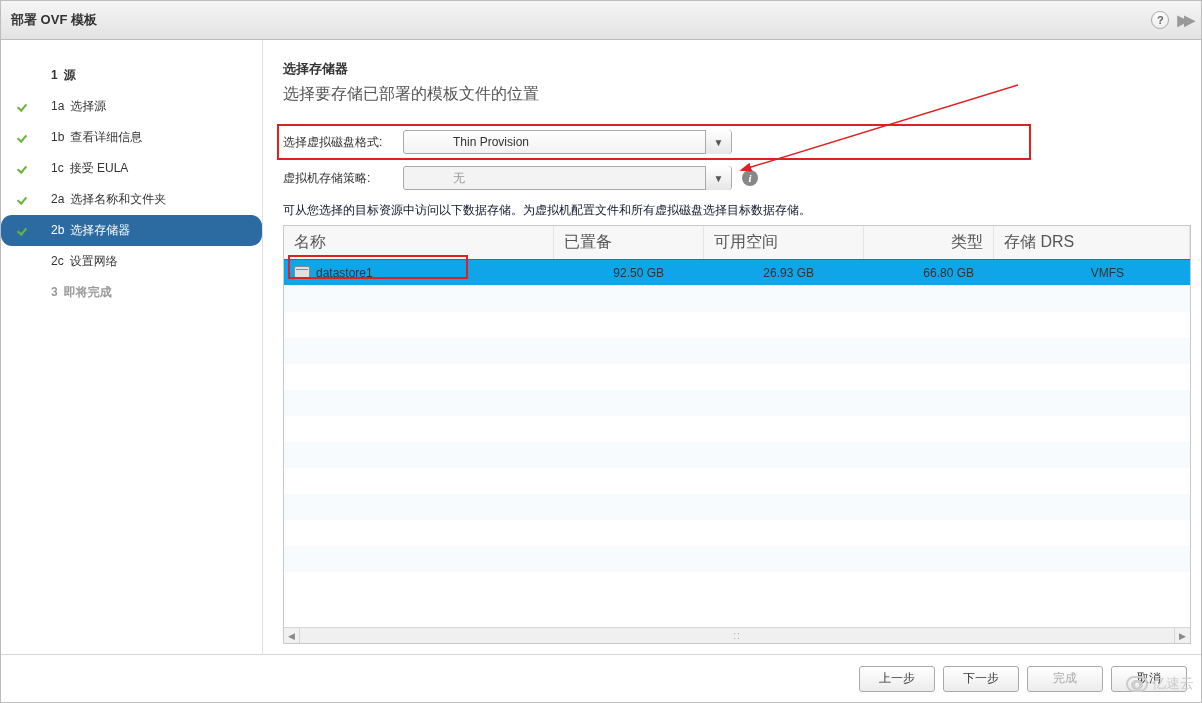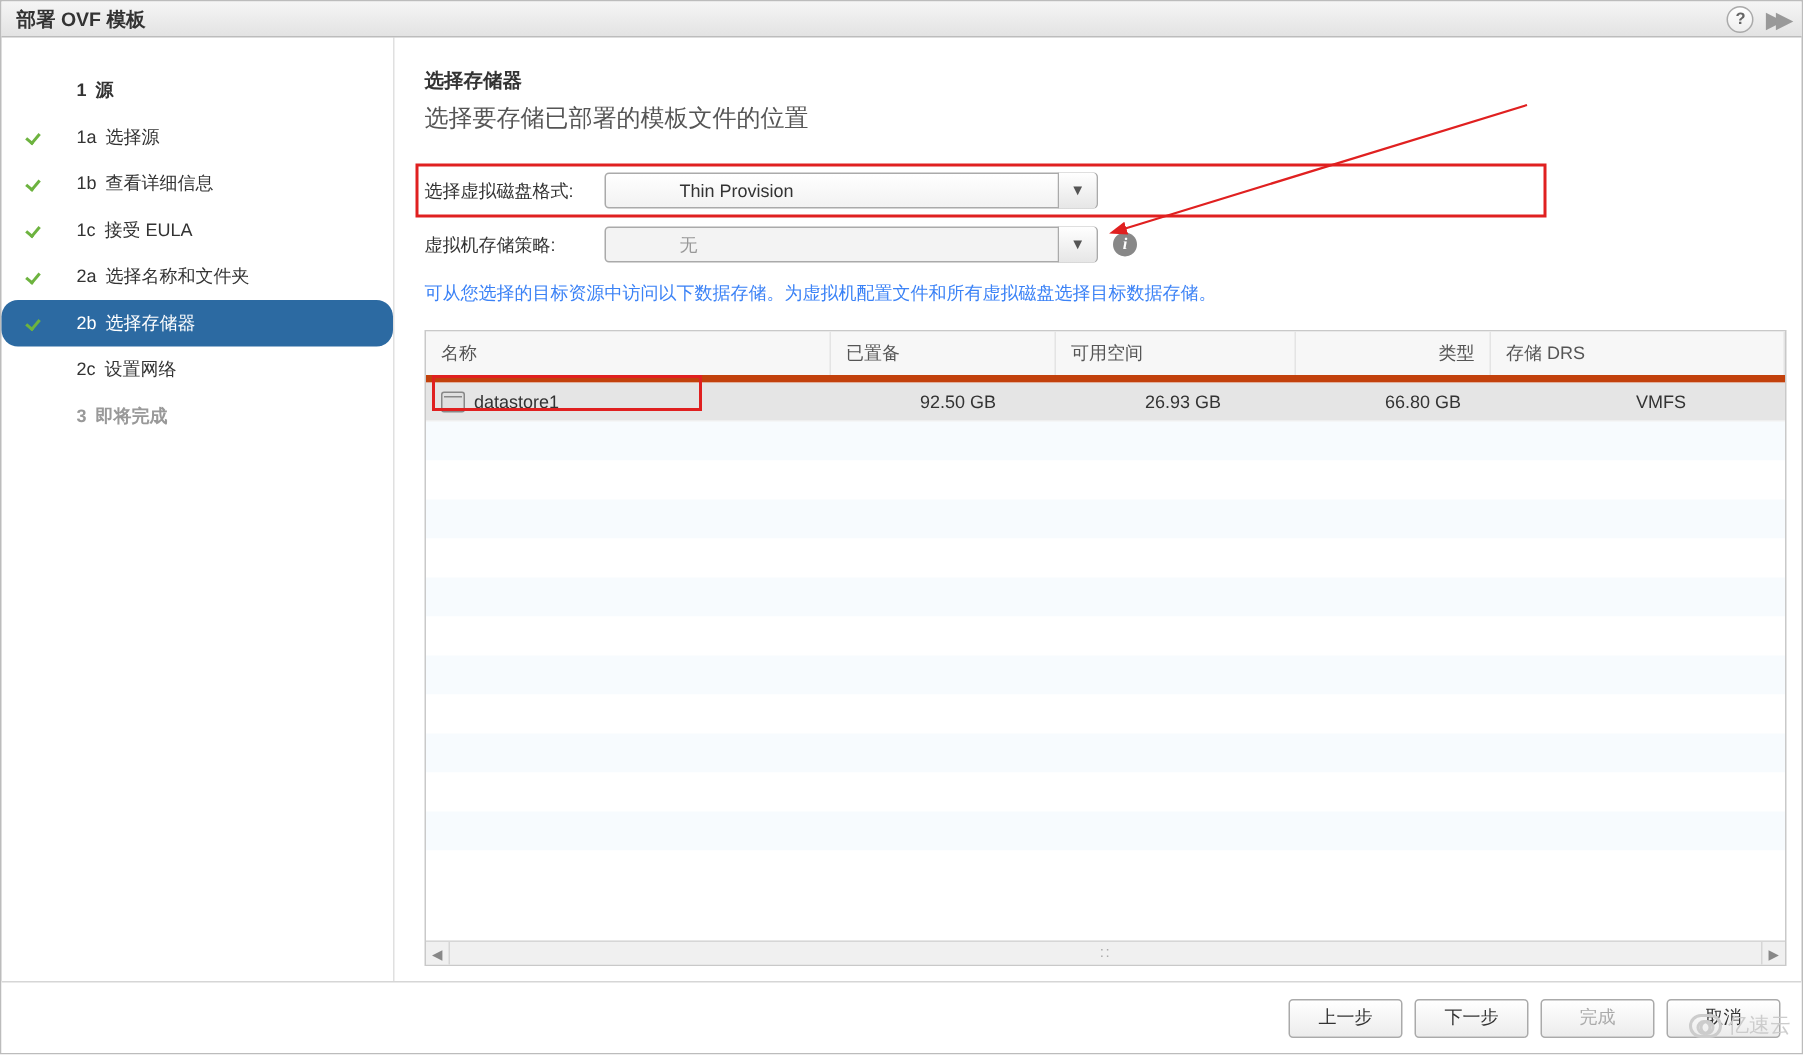--- a/index.html
+++ b/index.html
@@ -1,20 +1,20 @@
 <!DOCTYPE html>
 <html><head>
 <meta charset="utf-8">
 <style>
   * { box-sizing: border-box; margin: 0; padding: 0; }
   body { font-family: Arial, "Microsoft YaHei", sans-serif; font-size: 12px; color: #333; background: #fff; width: 1202px; height: 703px; overflow: hidden; position: relative; }
 
   .dialog { width: 1202px; height: 703px; display: flex; flex-direction: column; border: 1px solid #bcbcbc; background: #fff; }
 
-  .titlebar { height: 24px; background: linear-gradient(to bottom, #f5f5f5, #e3e3e3); border-bottom: 1px solid #bcbcbc; display: flex; align-items: center; padding: 0 10px; font-weight: bold; font-size: 13px; color: #333; position: relative; }
+  .titlebar { height: 39px; background: linear-gradient(to bottom, #f5f5f5, #e3e3e3); border-bottom: 1px solid #bcbcbc; display: flex; align-items: center; padding: 0 10px; font-weight: bold; font-size: 13px; color: #333; position: relative; }
   .titlebar .right { margin-left: auto; display: flex; align-items: center; gap: 8px; }
   .help-icon { width: 18px; height: 18px; border: 1px solid #aaa; border-radius: 9px; display: flex; align-items: center; justify-content: center; font-size: 11px; color: #666; background: linear-gradient(#fff,#eee); cursor: pointer; }
   .fwd-icon { color: #999; font-size: 14px; letter-spacing: -4px; }
 
   .body { flex: 1; display: flex; }
 
   .sidebar { width: 262px; border-right: 1px solid #e0e0e0; padding-top: 20px; }
   .step { padding: 7px 30px 7px 50px; position: relative; color: #333; cursor: pointer; }
   .step.group { font-weight: bold; }
   .step.group .num { font-weight: bold; }
@@ -32,29 +32,29 @@
   .form-row .lbl { width: 120px; color: #333; }
   .combo { display: flex; align-items: center; border: 1px solid #aaa; border-radius: 3px; height: 24px; background: linear-gradient(#fff,#f2f2f2); }
   .combo .val { padding: 0 8px; min-width: 250px; margin-left: 41px; }
   .combo.wide .val { min-width: 260px; }
   .combo.disabled { color: #999; background: #f3f3f3; }
   .combo .arrow { width: 26px; height: 24px; border-left: 1px solid #aaa; display: flex; align-items: center; justify-content: center; color:#555; font-size:10px; background: linear-gradient(#fff,#e6e6e6); border-radius: 0 3px 3px 0;}
   .info-icon { margin-left: 10px; width: 16px; height:16px; border-radius:8px; background:#888; color:#fff; font-size:11px; font-style: italic; font-family: serif; font-weight: bold; display:flex; align-items:center; justify-content:center; }
   .highlight-row1 { position: relative; }
   .highlight-row1::after { content:""; position:absolute; left:-6px; right: 160px; top:-6px; bottom:-6px; border:2px solid #e02020; pointer-events:none; }
 
-  .note { color: #3b82f6; margin-bottom: 16px; }
+  .note { color: #0f172a; margin-bottom: 6px; }
 
   .grid-wrap { border: 1px solid #c9c9c9; flex: 1; display: flex; flex-direction: column; overflow: hidden; min-height: 0; position: relative; }
-  .grid-head { display: flex; background: #f7f7f7; border-bottom: 5px solid #c2410c; font-size: 12px; color: #555; }
+  .grid-head { display: flex; background: #f7f7f7; border-bottom: 1px solid #c2410c; font-size: 16px; color: #555; }
   .gh { padding: 6px 10px; border-right: 1px solid #e4e4e4; }
   .grid-body { flex:1; overflow:auto; }
   .grid-body .stripe-bg { min-height: 100%;}
   .grow { display:flex; border-bottom:1px solid #efefef; align-items:center; height:26px; }
-  .grow.sel { background: #e5e5e5; }
+  .grow.sel { background: #0ea5e9; }
   .gc { padding: 0 10px; }
   .c1 { width: 270px; display:flex; align-items:center; gap:6px; }
   .c2 { width: 140px; text-align: right; padding-right: 30px;}
   .c3 { width: 150px; text-align: right; padding-right: 30px;}
   .c4 { width: 160px; text-align: right; padding-right: 30px;}
   .c5 { width: 130px; text-align: right; }
   .c6 { flex:1; }
 
   .ds-icon { width:16px; height:14px; display:inline-block; position:relative; }
   .ds-icon::before{content:"";position:absolute;inset:0;background:#e0e0e0;border:1px solid #888;border-radius:2px;}

